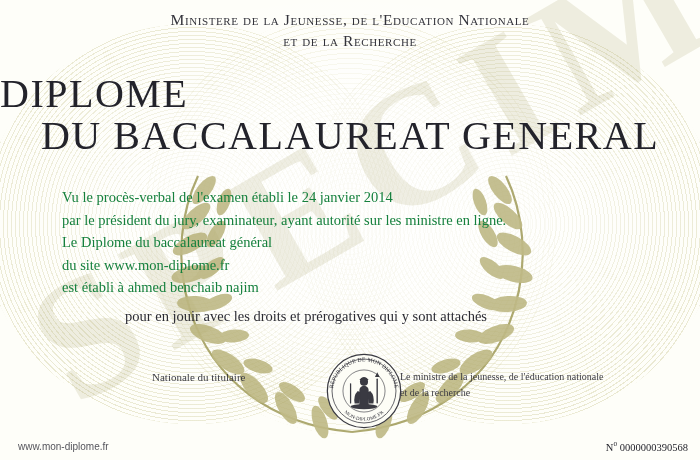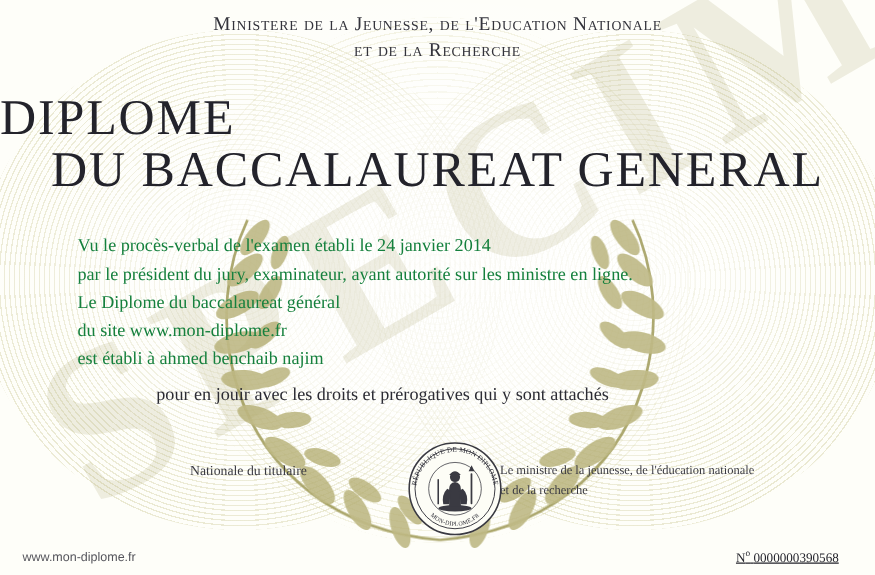--- a/index.html
+++ b/index.html
@@ -179,26 +179,25 @@
   .foot-left {
     position: absolute;
     left: 18px;
     bottom: 8px;
     font-size: 10px;
     color: #55555c;
     font-family: "Liberation Sans", sans-serif;
   }
   .foot-right {
     position: absolute;
-    right: 29px;
+    right: 12px;
     bottom: 8px;
     font-size: 10.5px;
     color: #24242c;
     font-family: "Liberation Serif", serif;
-    text-decoration: underline;
   }
   .foot-right sup { font-size: 7.5px; vertical-align: super; }
 </style>
 </head>
 <body>
 
 <div id="diploma">
 
   <div class="oval oval-left"></div>
   <div class="oval oval-right"></div>

